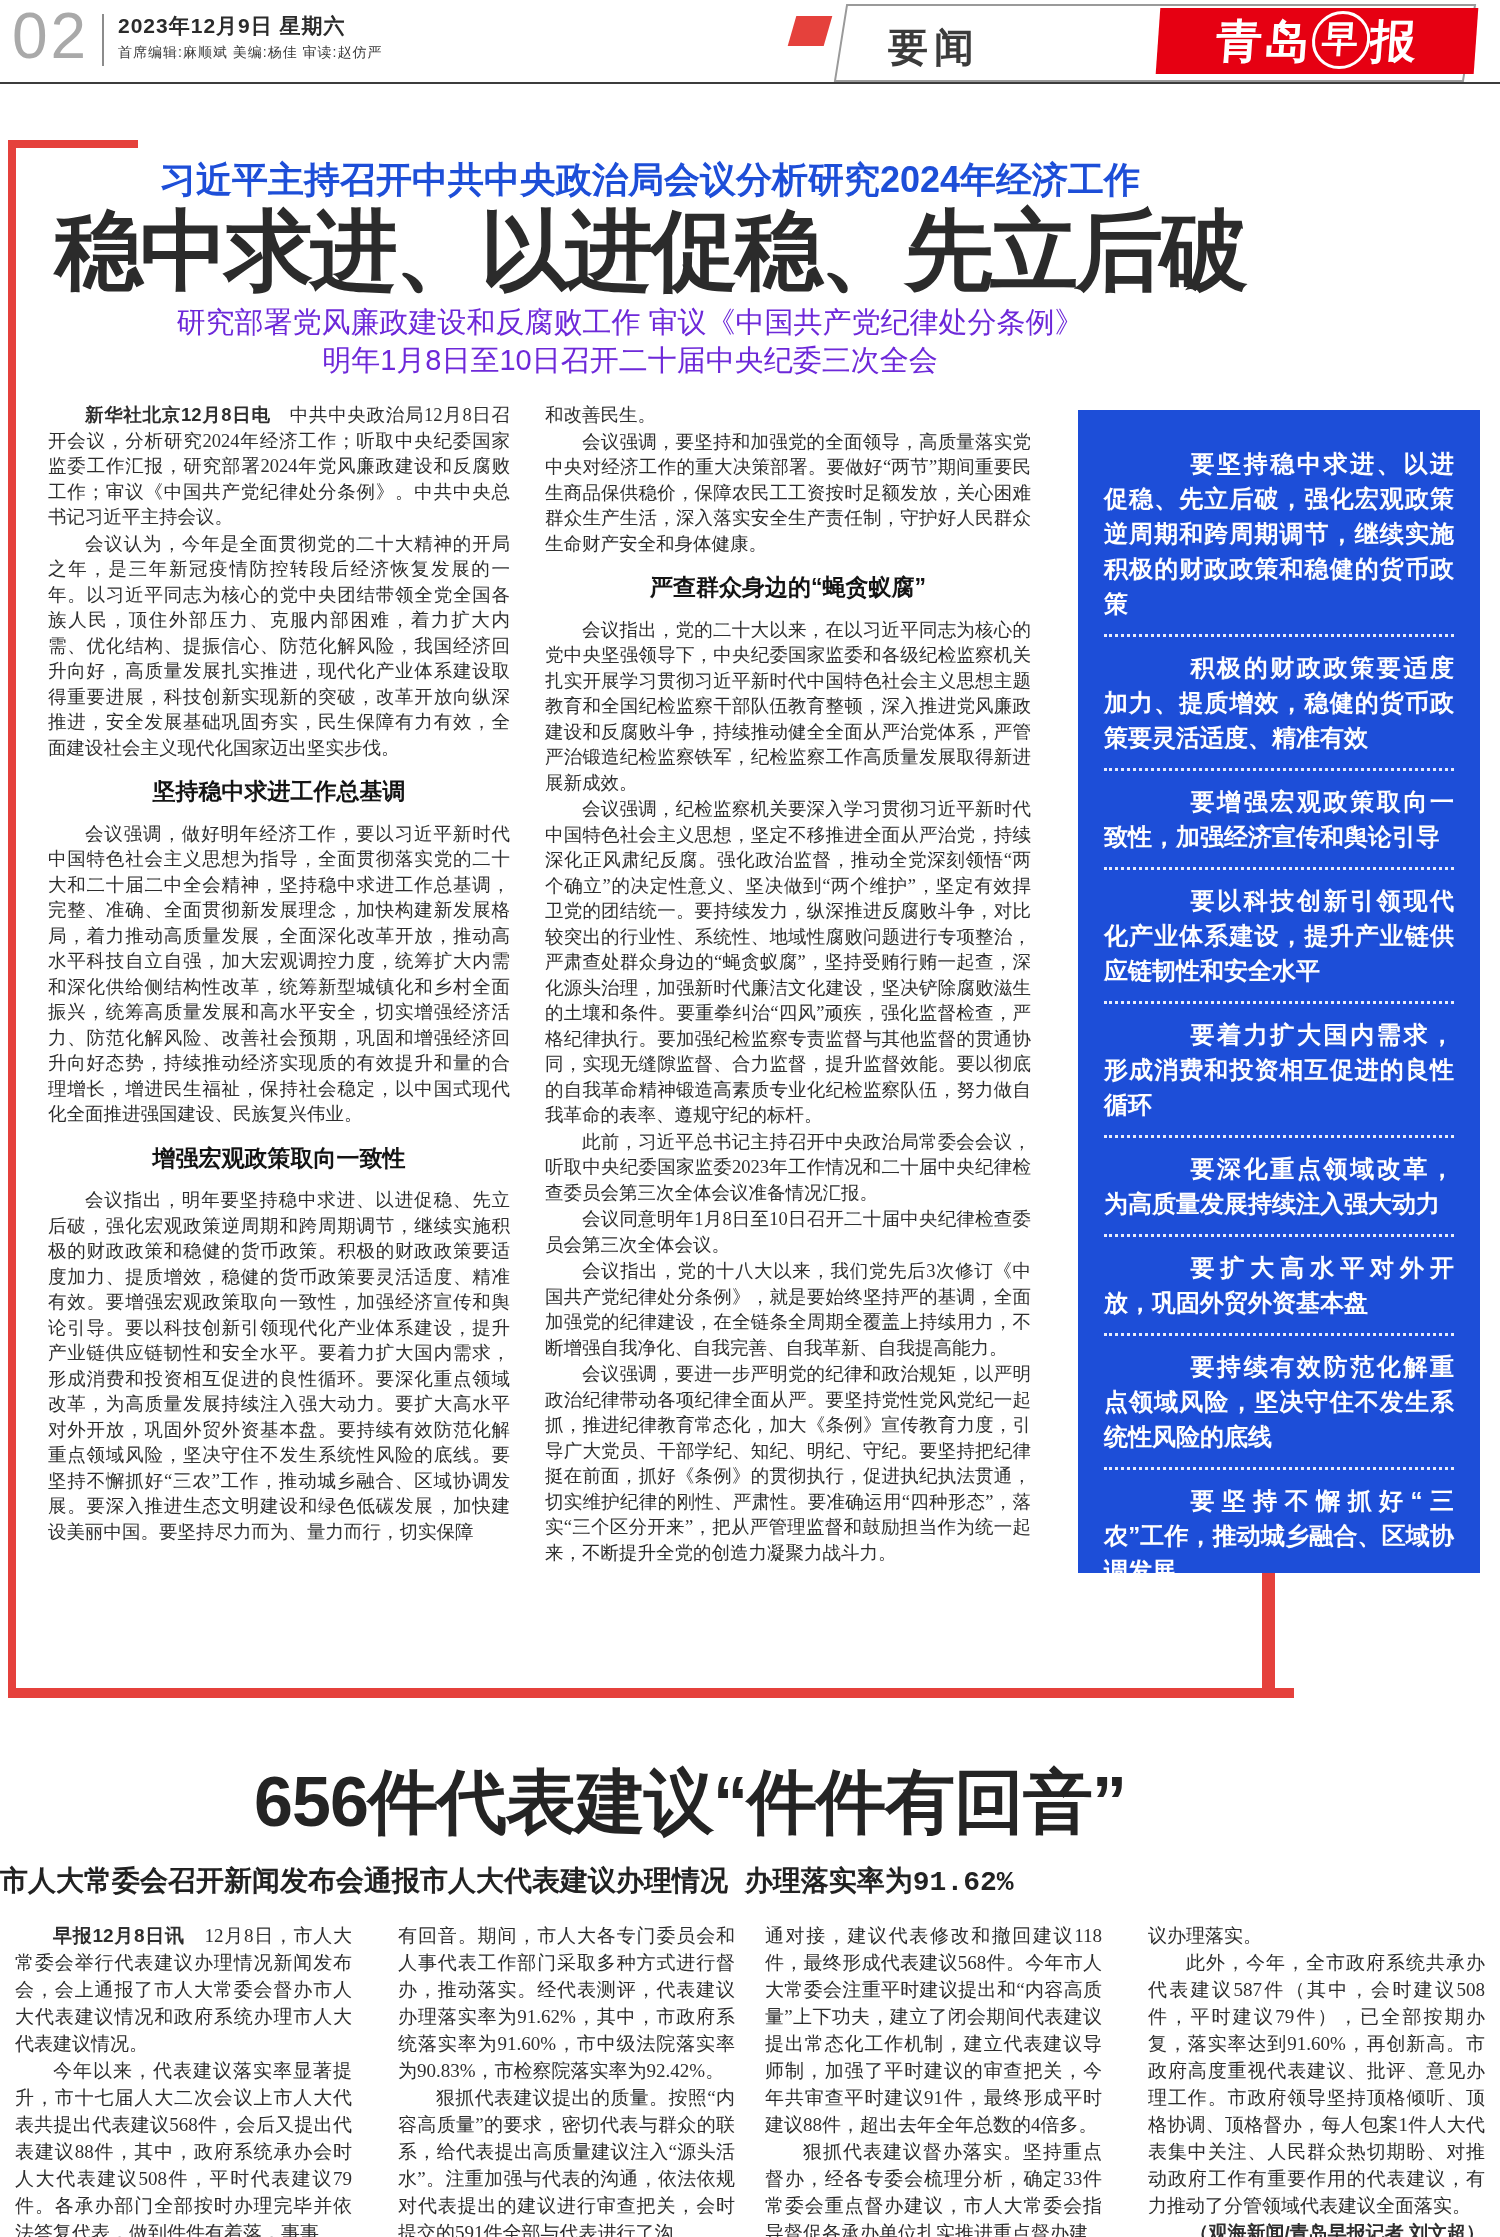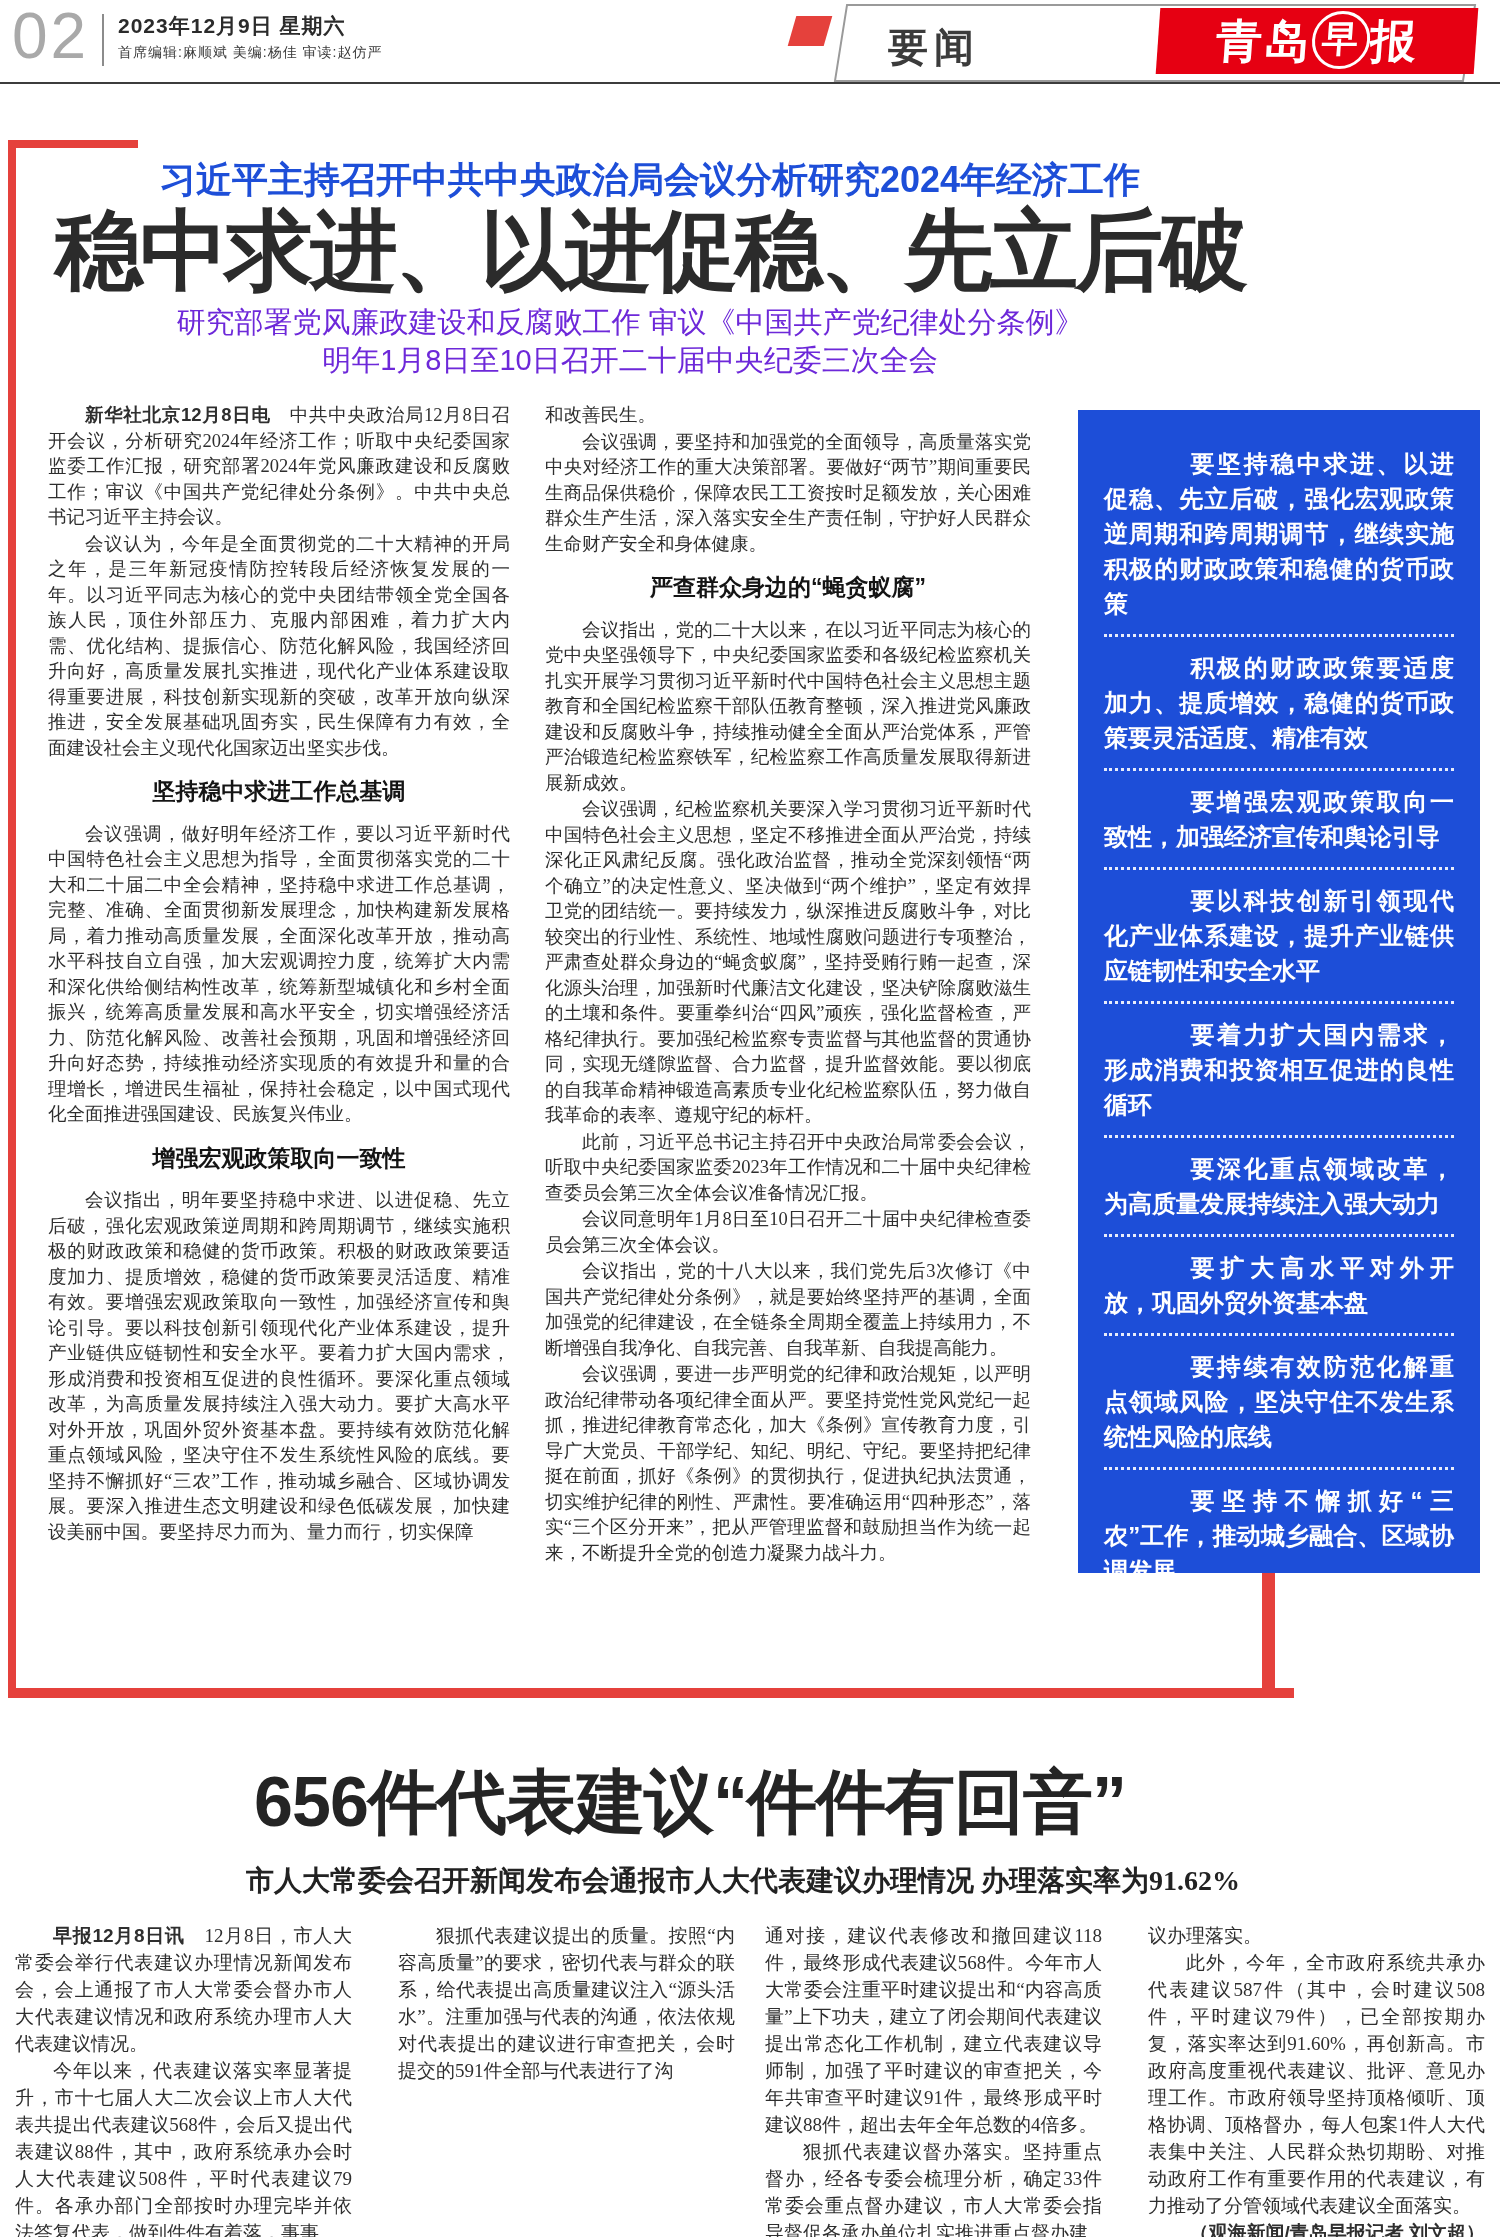--- a/index.html
+++ b/index.html
@@ -68,22 +68,22 @@
   .rb-list{margin:0;padding:36px 26px 0;list-style:none;}
   .rb-item{color:#fff;font-family:"Liberation Sans",sans-serif;font-weight:700;
     font-size:24px;line-height:35px;text-indent:3.6em;text-align:justify;}
   .rb-item + .rb-item{margin-top:13px;padding-top:13px;
     border-top:3px dotted rgba(255,255,255,0.9);}
 
   
   .b-title{left:0;top:1756px;width:1380px;text-align:center;
     font-family:"Liberation Sans",sans-serif;font-size:70px;font-weight:900;
     color:#242424;letter-spacing:-1px;}
-  .b-deck{left:0;top:1862px;width:1240px;text-align:right;
-    font-family:Liberation Serif, serif;font-size:28px;font-weight:600;color:#222;}
+  .b-deck{left:0;top:1862px;width:1240px;text-align:left;
+    font-family:Liberation Mono, monospace;font-size:28px;font-weight:600;color:#222;}
   .b-col{top:1922px;height:318px;overflow:hidden;font-size:19px;line-height:27px;
     text-align:justify;color:#2e2e2e;}
   .b-col1{left:15px;width:337px;}
   .b-col2{left:398px;width:337px;}
   .b-col3{left:765px;width:337px;}
   .b-col4{left:1148px;width:337px;}
 </style>
 </head>
 <body>
 
@@ -149,20 +149,21 @@
 
 <div class="abs b-title">656件代表建议“件件有回音”</div>
 <div class="abs b-deck">市人大常委会召开新闻发布会通报市人大代表建议办理情况 办理落实率为91.62%</div>
 <div class="abs b-col b-col1">
 
 <div class="blk" data-kind="p"><b class="lead">早报12月8日讯</b><span>　12月8日，市人大常委会举行代表建议办理情况新闻发布会，会上通报了市人大常委会督办市人大代表建议情况和政府系统办理市人大代表建议情况。</span></div>
     <div class="blk" data-kind="p"><b class="lead"></b><span>今年以来，代表建议落实率显著提升，市十七届人大二次会议上市人大代表共提出代表建议568件，会后又提出代表建议88件，其中，政府系统承办会时人大代表建议508件，平时代表建议79件。各承办部门全部按时办理完毕并依法答复代表，做到件件有着落，事事</span></div>
   </div>
 <div class="abs b-col b-col2">
 
+<div class="blk" data-kind="cont"><b class="lead"></b><span>有回音。期间，市人大各专门委员会和人事代表工作部门采取多种方式进行督办，推动落实。经代表测评，代表建议办理落实率为91.62%，其中，市政府系统落实率为91.60%，市中级法院落实率为90.83%，市检察院落实率为92.42%。</span></div>
     <div class="blk" data-kind="p"><b class="lead"></b><span>狠抓代表建议提出的质量。按照“内容高质量”的要求，密切代表与群众的联系，给代表提出高质量建议注入“源头活水”。注重加强与代表的沟通，依法依规对代表提出的建议进行审查把关，会时提交的591件全部与代表进行了沟</span></div>
   </div>
 <div class="abs b-col b-col3">
 
 <div class="blk" data-kind="cont"><b class="lead"></b><span>通对接，建议代表修改和撤回建议118件，最终形成代表建议568件。今年市人大常委会注重平时建议提出和“内容高质量”上下功夫，建立了闭会期间代表建议提出常态化工作机制，建立代表建议导师制，加强了平时建议的审查把关，今年共审查平时建议91件，最终形成平时建议88件，超出去年全年总数的4倍多。</span></div>
     <div class="blk" data-kind="p"><b class="lead"></b><span>狠抓代表建议督办落实。坚持重点督办，经各专委会梳理分析，确定33件常委会重点督办建议，市人大常委会指导督促各承办单位扎实推进重点督办建</span></div>
   </div>
 <div class="abs b-col b-col4">
 
 <div class="blk" data-kind="cont"><b class="lead"></b><span>议办理落实。</span></div>

